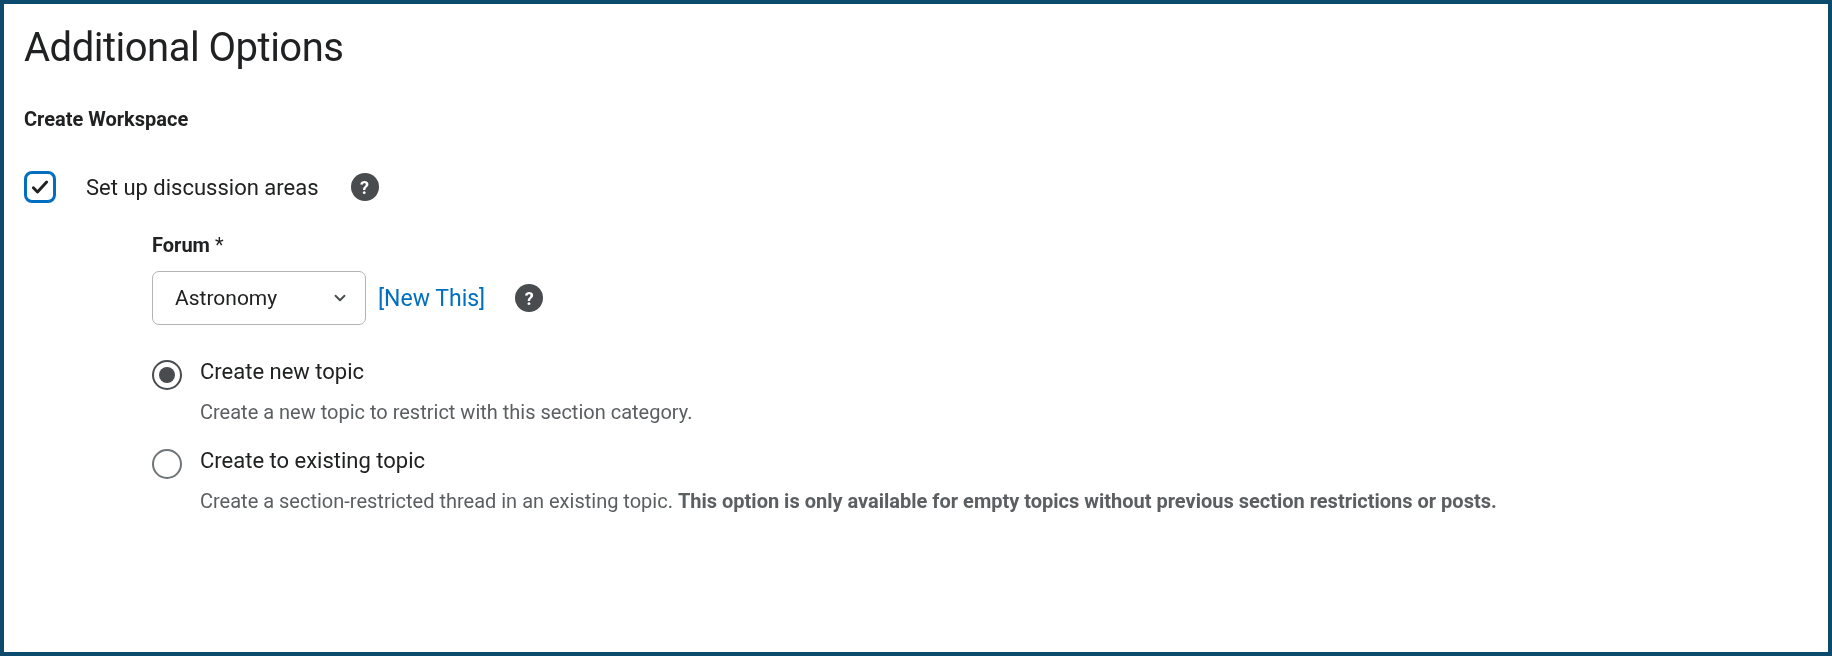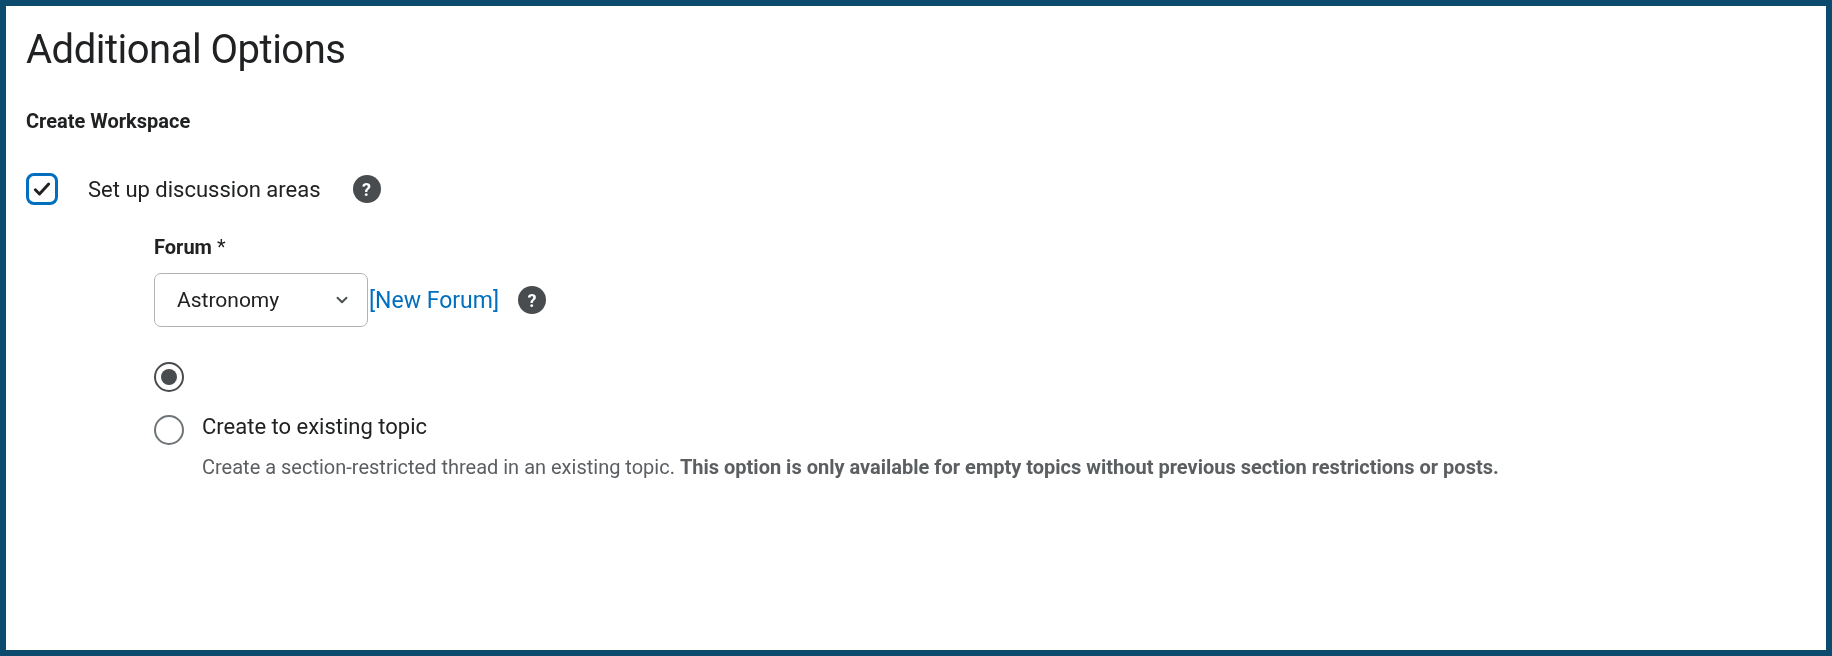--- a/index.html
+++ b/index.html
@@ -10,21 +10,21 @@
 
     body {
       font-family: -apple-system, BlinkMacSystemFont, "Segoe UI", Roboto, Helvetica, Arial, sans-serif;
       background: #fff;
       color: #202122;
       padding: 0;
       width: 1832px;
     }
 
     .container {
-      border: 6px solid #0c4a6e;
+      border: 4px solid #0c4a6e;
       padding: 20px 20px 28px 20px;
       min-height: 656px;
     }
 
     .page-title {
       font-size: 40px;
       font-weight: 400;
       color: #202122;
       margin-bottom: 36px;
       letter-spacing: -0.5px;
@@ -96,21 +96,21 @@
       margin-bottom: 14px;
     }
 
     .required {
       font-weight: 400;
     }
 
     .forum-row {
       display: flex;
       align-items: center;
-      gap: 1px;
+      gap: 12px;
       margin-bottom: 34px;
     }
 
     .dropdown {
       display: flex;
       align-items: center;
       border: 1px solid #b3b3b3;
       border-radius: 7px;
       padding: 14px 16px 14px 22px;
       font-size: 21px;
@@ -221,28 +221,34 @@
 
     <div class="forum-row">
       <div class="dropdown">
         <span>Astronomy</span>
         <span class="chevron">
           <svg width="18" height="18" viewBox="0 0 24 24" fill="none" stroke="#494c4e" stroke-width="2.5" stroke-linecap="round" stroke-linejoin="round">
             <polyline points="6 9 12 15 18 9"></polyline>
           </svg>
         </span>
       </div>
-      <a class="new-forum-link">[New Forum]</a>
+      <a class="new-forum-link">[New This]</a>
       <span class="help-icon">?</span>
     </div>
 
     <div class="radio-group">
 
       <div class="radio-option">
         <div class="radio selected"></div>
+        <div class="radio-content">
+          <span class="radio-label">Create new topic</span>
+          <span class="radio-description">
+            <span>Create a new topic to restrict with this section category.</span>
+          </span>
+        </div>
       </div>
 
       <div class="radio-option">
         <div class="radio"></div>
         <div class="radio-content">
           <span class="radio-label">Create to existing topic</span>
           <span class="radio-description">
             <span>Create a section-restricted thread in an existing topic. </span><span class="bold">This option is only available for empty topics without previous section restrictions or posts.</span>
           </span>
         </div>

